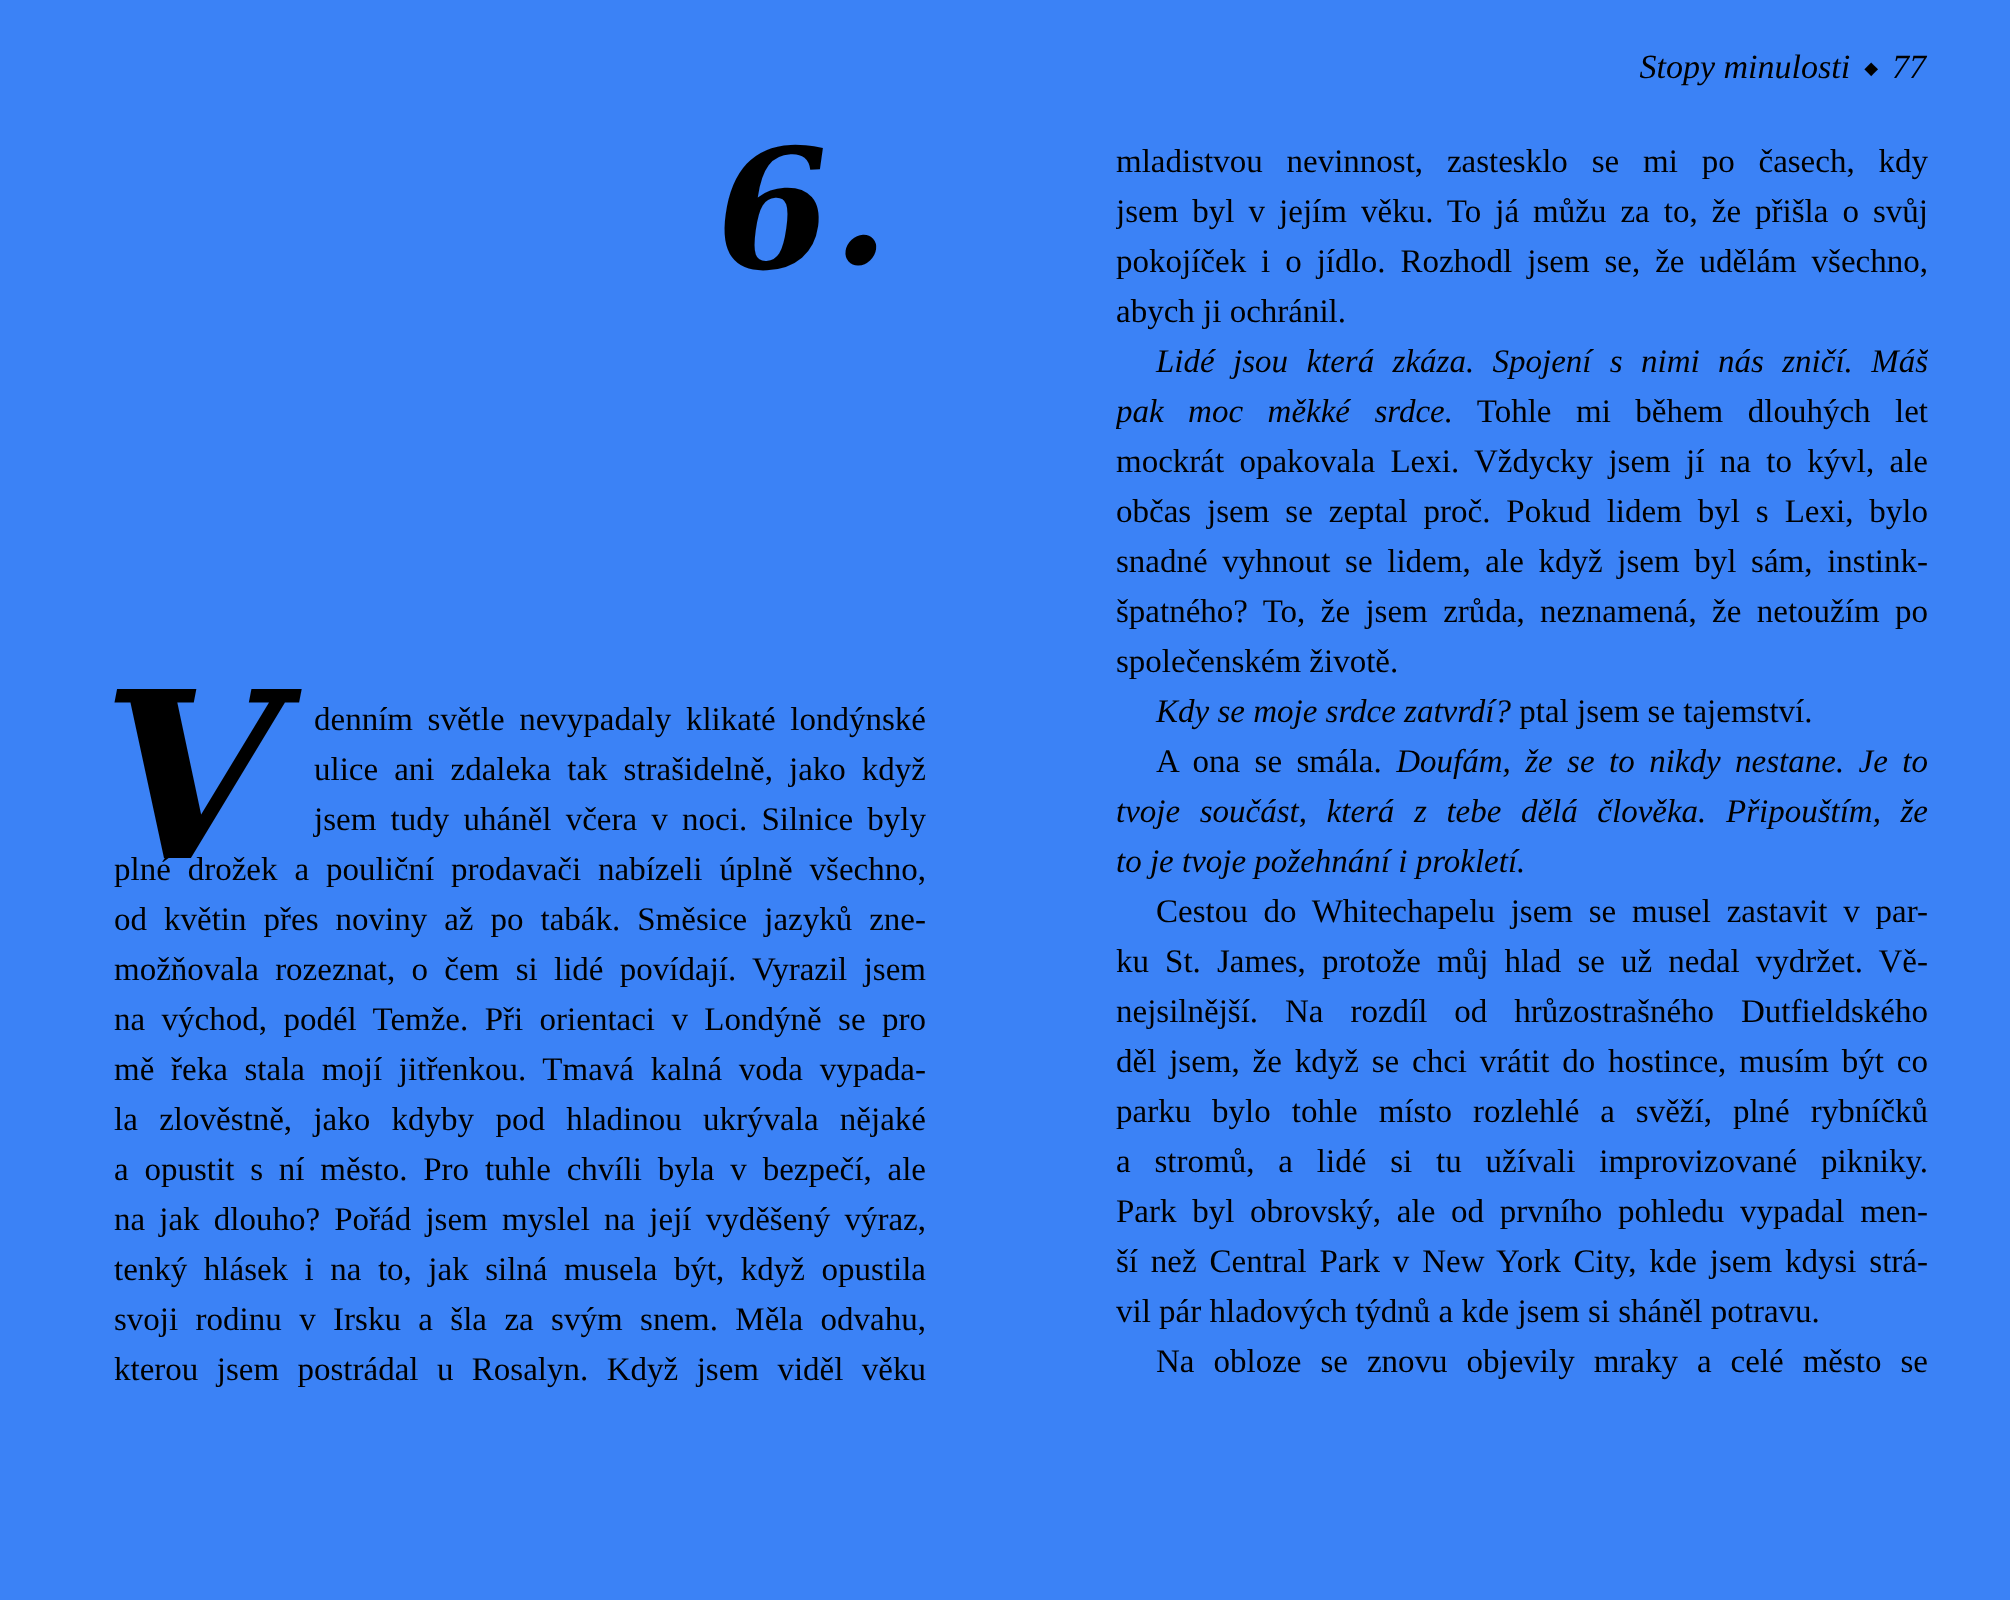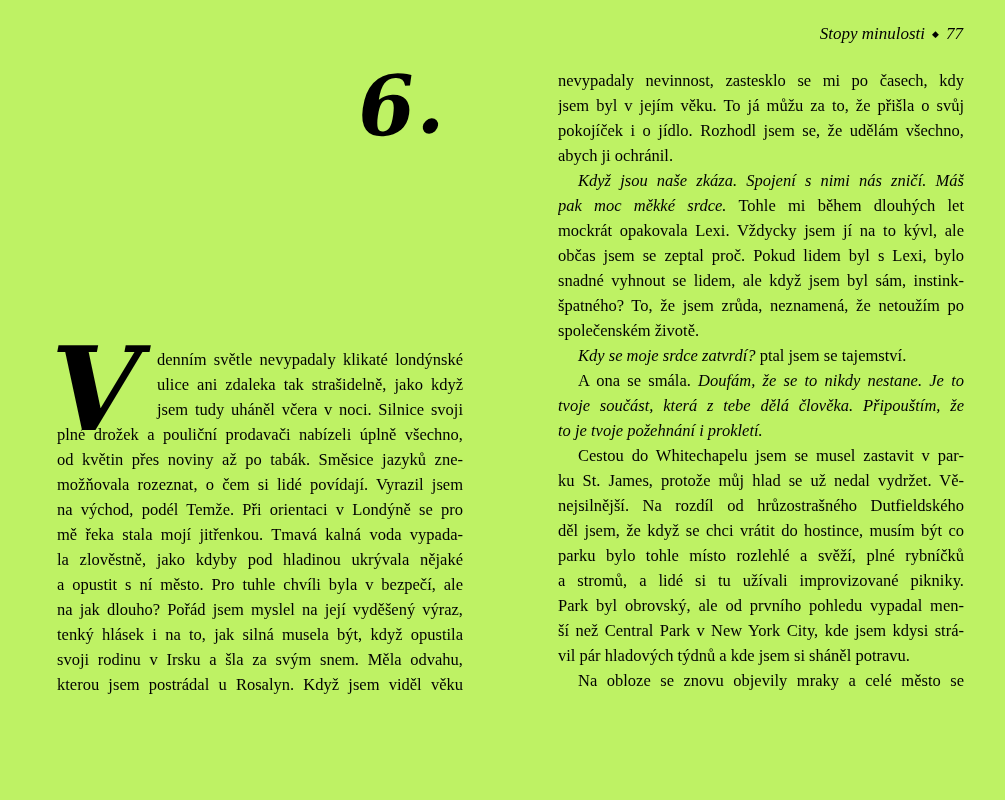--- a/index.html
+++ b/index.html
@@ -1,19 +1,19 @@
 <!DOCTYPE html>
 <html><head>
 <meta charset="utf-8">
 <style>
   html,body{margin:0;padding:0;background:#ffffff;}
   .page{
     position:relative;
     width:1005px;height:800px;
-    background:#bef264;
+    background:#3b82f6;
     color:#000;
     font-family:"Liberation Serif","DejaVu Serif",serif;
     overflow:hidden;
   }
   .running-header{
     position:absolute;left:558px;top:24px;width:405px;
     text-align:right;
     font-style:italic;
     font-size:17px;
     white-space:nowrap;
@@ -63,42 +63,42 @@
     <span>Stopy minulosti</span><span class="sep">◆</span><span>77</span>
   </div>
 
   <div class="chapter-number">6.</div>
 
   <div class="col col-left">
     <div class="dropcap">V</div>
     <div id="left-lines">
         <div class="line j dc"><span>denním světle nevypadaly klikaté londýnské</span></div>
         <div class="line j dc"><span>ulice ani zdaleka tak strašidelně, jako když</span></div>
-        <div class="line j dc"><span>jsem tudy uháněl včera v noci. Silnice svoji</span></div>
+        <div class="line j dc"><span>jsem tudy uháněl včera v noci. Silnice byly</span></div>
         <div class="line j"><span>plné drožek a pouliční prodavači nabízeli úplně všechno,</span></div>
         <div class="line j"><span>od květin přes noviny až po tabák. Směsice jazyků zne-</span></div>
         <div class="line j"><span>možňovala rozeznat, o čem si lidé povídají. Vyrazil jsem</span></div>
         <div class="line j"><span>na východ, podél Temže. Při orientaci v Londýně se pro</span></div>
         <div class="line j"><span>mě řeka stala mojí jitřenkou. Tmavá kalná voda vypada-</span></div>
         <div class="line j"><span>la zlověstně, jako kdyby pod hladinou ukrývala nějaké</span></div>
         <div class="line j"><span>a opustit s ní město. Pro tuhle chvíli byla v bezpečí, ale</span></div>
         <div class="line j"><span>na jak dlouho? Pořád jsem myslel na její vyděšený výraz,</span></div>
         <div class="line j"><span>tenký hlásek i na to, jak silná musela být, když opustila</span></div>
         <div class="line j"><span>svoji rodinu v Irsku a šla za svým snem. Měla odvahu,</span></div>
         <div class="line j"><span>kterou jsem postrádal u Rosalyn. Když jsem viděl věku</span></div>
       </div>
   </div>
 
   <div class="col col-right">
     <div id="right-lines">
-        <div class="line j"><span>nevypadaly nevinnost, zastesklo se mi po časech, kdy</span></div>
+        <div class="line j"><span>mladistvou nevinnost, zastesklo se mi po časech, kdy</span></div>
         <div class="line j"><span>jsem byl v jejím věku. To já můžu za to, že přišla o svůj</span></div>
         <div class="line j"><span>pokojíček i o jídlo. Rozhodl jsem se, že udělám všechno,</span></div>
         <div class="line"><span>abych ji ochránil.</span></div>
-        <div class="line j ind"><i>Když jsou naše zkáza. Spojení s nimi nás zničí. Máš</i></div>
+        <div class="line j ind"><i>Lidé jsou která zkáza. Spojení s nimi nás zničí. Máš</i></div>
         <div class="line j"><i>pak moc měkké srdce.</i><span> Tohle mi během dlouhých let</span></div>
         <div class="line j"><span>mockrát opakovala Lexi. Vždycky jsem jí na to kývl, ale</span></div>
         <div class="line j"><span>občas jsem se zeptal proč. Pokud lidem byl s Lexi, bylo</span></div>
         <div class="line j"><span>snadné vyhnout se lidem, ale když jsem byl sám, instink-</span></div>
         <div class="line j"><span>špatného? To, že jsem zrůda, neznamená, že netoužím po</span></div>
         <div class="line"><span>společenském životě.</span></div>
         <div class="line ind"><i>Kdy se moje srdce zatvrdí?</i><span> ptal jsem se tajemství.</span></div>
         <div class="line j ind"><span>A ona se smála. </span><i>Doufám, že se to nikdy nestane. Je to</i></div>
         <div class="line j"><i>tvoje součást, která z tebe dělá člověka. Připouštím, že</i></div>
         <div class="line"><i>to je tvoje požehnání i prokletí.</i></div>

